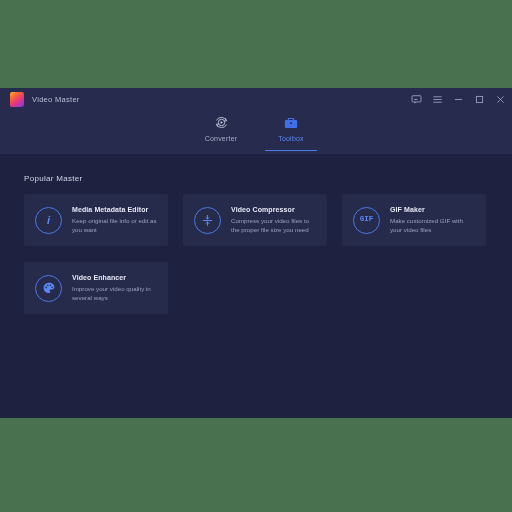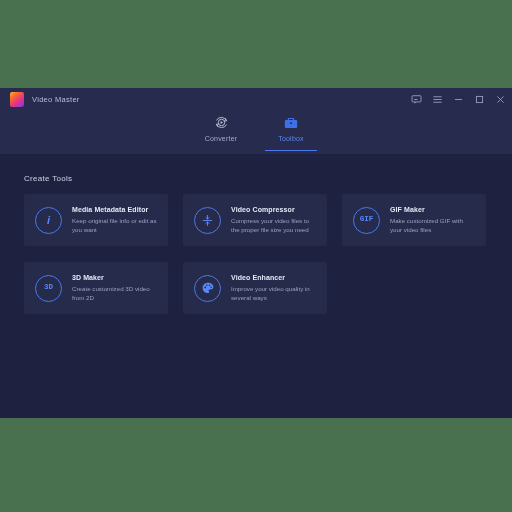--- a/index.html
+++ b/index.html
@@ -273,21 +273,21 @@
             <rect x="2.3" y="6.4" width="15.4" height="9.9" rx="1.5"></rect>
             <rect x="8.6" y="9.3" width="2.8" height="2.0" rx="0.5" fill="#272b4d"></rect>
           </svg>
         </span>
         <span class="tab-label">Toolbox</span>
       </div>
 
     </div>
 
     <div class="content">
-      <div class="section-title">Create Tools</div>
+      <div class="section-title">Popular Master</div>
 
       <div class="card-grid">
 
         <div class="card">
           <div class="card-icon">
             <span class="glyph">i</span>
           </div>
           <div class="card-text">
             <div class="card-title">Media Metadata Editor</div>
             <div class="card-desc">Keep original file info or edit as you want</div>
@@ -313,29 +313,20 @@
         <div class="card">
           <div class="card-icon">
             <span class="glyph-sm">GIF</span>
           </div>
           <div class="card-text">
             <div class="card-title">GIF Maker</div>
             <div class="card-desc">Make customized GIF with your video files</div>
           </div>
         </div>
 
-        <div class="card">
-          <div class="card-icon">
-            <span class="glyph-sm">3D</span>
-          </div>
-          <div class="card-text">
-            <div class="card-title">3D Maker</div>
-            <div class="card-desc">Create customized 3D video from 2D</div>
-          </div>
-        </div>
 
         <div class="card">
           <div class="card-icon">
             <svg width="14" height="14" viewBox="0 0 20 20" fill="currentColor">
               <path d="M10 2.6 C5.6 2.6 2.3 5.7 2.3 9.9 C2.3 14.1 5.6 17.2 10 17.2 C11.1 17.2 11.8 16.5 11.8 15.6 C11.8 15.2 11.6 14.8 11.3 14.5 C11.0 14.2 10.9 13.9 10.9 13.5 C10.9 12.7 11.6 12.0 12.4 12.0 H14.2 C16.1 12.0 17.7 10.5 17.7 8.6 C17.7 5.3 14.3 2.6 10 2.6 Z"></path>
               <circle cx="6.0" cy="9.2" r="1.25" fill="#262a4b"></circle>
               <circle cx="8.3" cy="6.1" r="1.15" fill="#262a4b"></circle>
               <circle cx="12.1" cy="6.1" r="1.15" fill="#262a4b"></circle>
               <circle cx="14.4" cy="9.0" r="1.1" fill="#262a4b"></circle>
             </svg>

